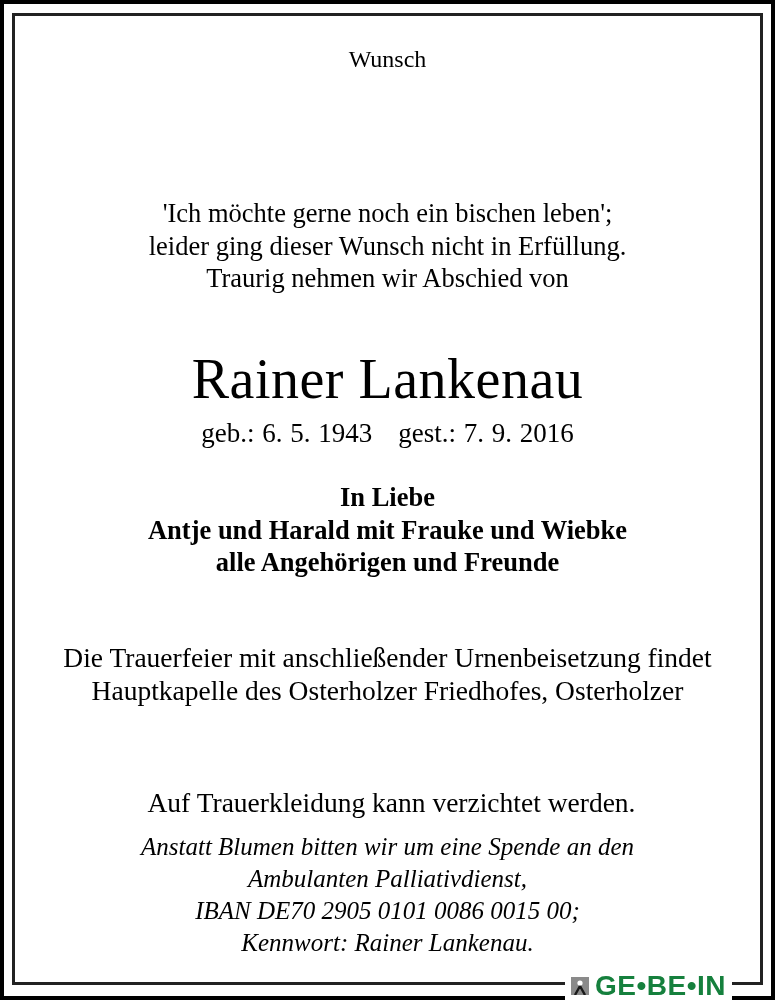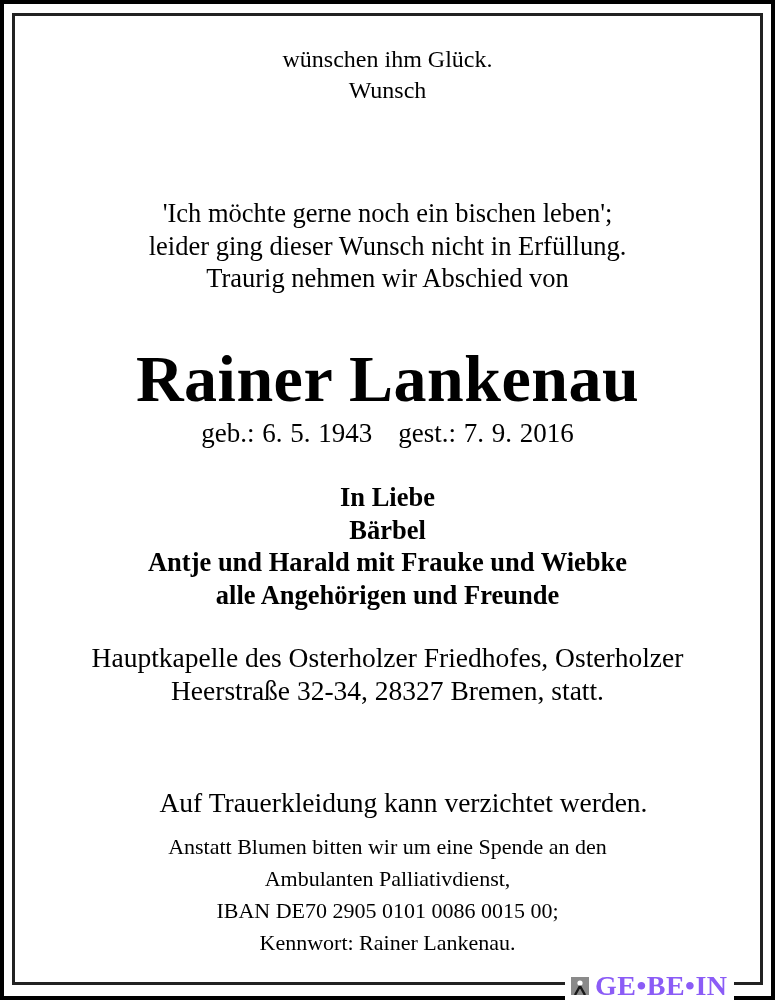--- a/index.html
+++ b/index.html
@@ -3,65 +3,63 @@
 <meta charset="utf-8">
 <style>
   html, body { margin: 0; padding: 0; background: #000; }
   body { width: 775px; height: 1000px; position: relative; overflow: hidden; font-family: "Liberation Serif", serif; color: #000; }
   .outer { position: absolute; left: 4px; top: 4px; width: 767px; height: 992px; background: #fff; }
   .inner { position: absolute; left: 8px; top: 9px; width: 745px; height: 966px; border: 3px solid #222; box-sizing: content-box; background: #fff; }
   .content { position: absolute; left: 0; top: 0; width: 100%; text-align: center; }
   .line { display: block; white-space: nowrap; }
   .quote { position: absolute; top: 28px; left: 0; width: 100%; font-size: 24px; line-height: 30.5px; }
   .wish { position: absolute; top: 181px; left: 0; width: 100%; font-size: 26.5px; line-height: 32.5px; }
-  .name { position: absolute; top: 323px; left: 0; width: 100%; font-size: 66px; font-weight: bold; line-height: 80px; letter-spacing: 0.5px; }
+  .name { position: absolute; top: 323px; left: 0; width: 100%; font-size: 56px; font-weight: normal; line-height: 80px; letter-spacing: 0.5px; }
   .dates { position: absolute; top: 401px; left: 0; width: 100%; font-size: 27px; line-height: 32px; word-spacing: 1px; }
   .dates .gap { display: inline-block; width: 26px; }
   .mourners { position: absolute; top: 465px; left: 0; width: 100%; font-size: 26.5px; font-weight: bold; line-height: 32.5px; }
   .service { position: absolute; top: 625px; left: 0; width: 100%; font-size: 27.5px; line-height: 33px; }
-  .dress { position: absolute; top: 770px; left: 16px; width: 100%; font-size: 27.5px; line-height: 33px; }
-  .donation { position: absolute; top: 815px; left: 0; width: 100%; font-size: 22px; line-height: 32px; }
+  .dress { position: absolute; top: 770px; left: 4px; width: 100%; font-size: 27.5px; line-height: 33px; }
+  .donation { position: absolute; top: 815px; left: 0; width: 100%; font-size: 25px; line-height: 32px; font-style: italic; }
   .logo { position: absolute; left: 565px; top: 972px; height: 28px; background: #fff; padding: 0 6px 0 6px; display: flex; align-items: center; }
   .logo-mark { width: 18px; height: 18px; background: #8a8a8a; position: relative; margin-right: 6px; }
-  .logo-text { font-family: Liberation Serif, serif; font-weight: bold; font-size: 28px; color: #8b5cf6; letter-spacing: 0.5px; line-height: 28px; }
+  .logo-text { font-family: Liberation Sans, sans-serif; font-weight: bold; font-size: 28px; color: #15803d; letter-spacing: 0.5px; line-height: 28px; }
 </style>
 </head>
 <body>
 
 <div class="outer">
   <div class="inner">
     <div class="content">
 
       <div class="quote">
-        <span class="line">wünschen ihm Glück.</span>
         <span class="line">Wunsch</span>
       </div>
 
       <div class="wish">
         <span class="line">'Ich möchte gerne noch ein bischen leben';</span>
         <span class="line">leider ging dieser Wunsch nicht in Erfüllung.</span>
         <span class="line">Traurig nehmen wir Abschied von</span>
       </div>
 
       <div class="name">Rainer Lankenau</div>
 
       <div class="dates">
         <span>geb.: 6. 5. 1943</span><span class="gap"></span><span>gest.: 7. 9. 2016</span>
       </div>
 
       <div class="mourners">
         <span class="line">In Liebe</span>
-        <span class="line">Bärbel</span>
         <span class="line">Antje und Harald mit Frauke und Wiebke</span>
         <span class="line">alle Angehörigen und Freunde</span>
       </div>
 
       <div class="service">
+        <span class="line">Die Trauerfeier mit anschließender Urnenbeisetzung findet</span>
         <span class="line">Hauptkapelle des Osterholzer Friedhofes, Osterholzer</span>
-        <span class="line">Heerstraße 32-34, 28327 Bremen, statt.</span>
       </div>
 
       <div class="dress">Auf Trauerkleidung kann verzichtet werden.</div>
 
       <div class="donation">
         <span class="line">Anstatt Blumen bitten wir um eine Spende an den</span>
         <span class="line">Ambulanten Palliativdienst,</span>
         <span class="line">IBAN DE70 2905 0101 0086 0015 00;</span>
         <span class="line">Kennwort: Rainer Lankenau.</span>
       </div>

